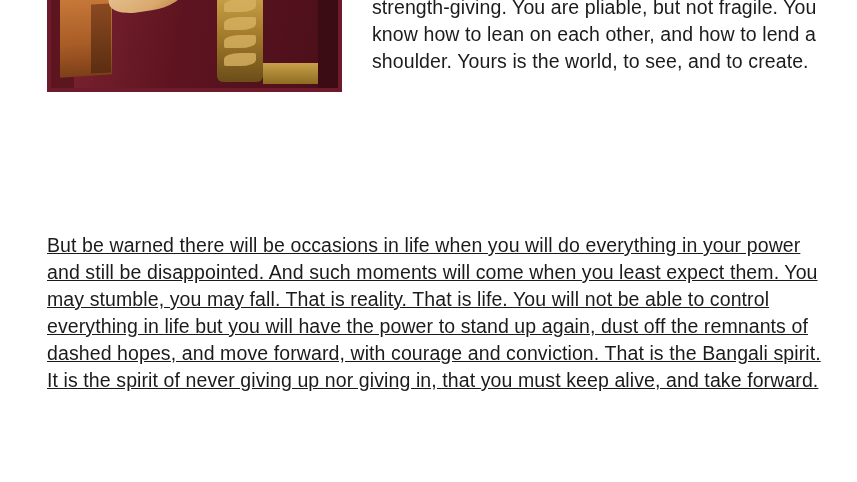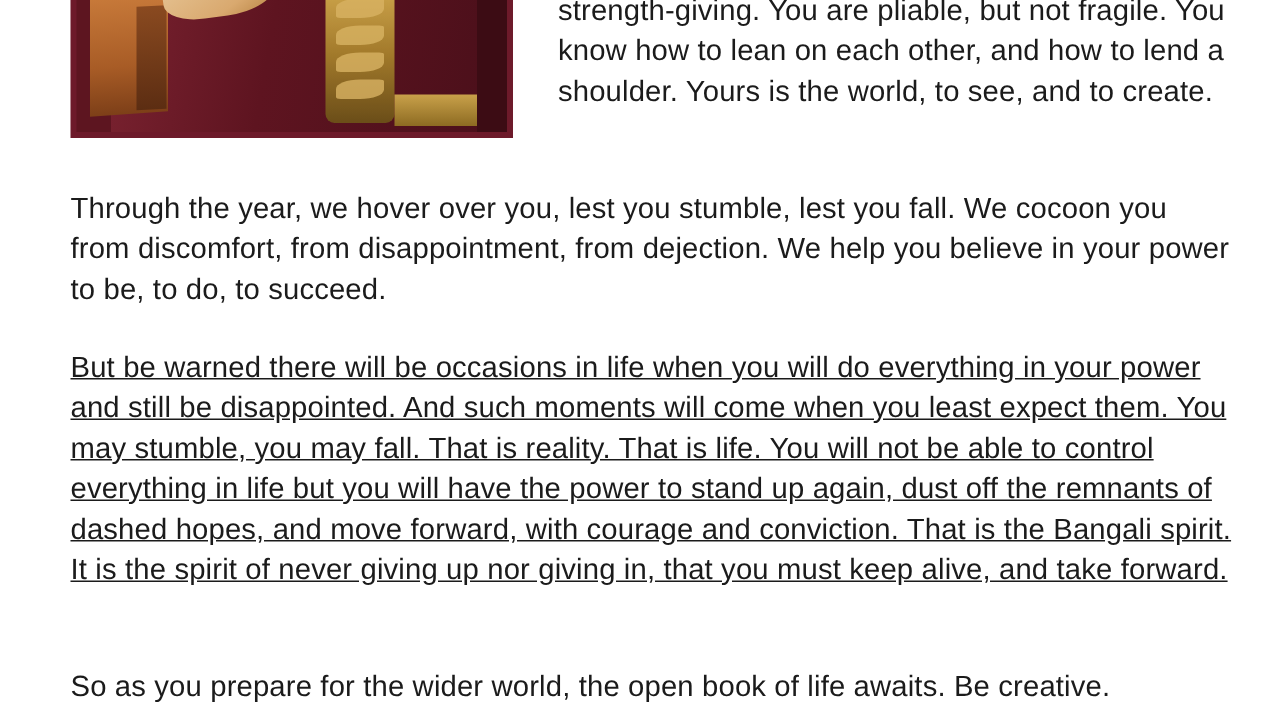--- a/index.html
+++ b/index.html
@@ -164,19 +164,17 @@
         <div class="ornament-leaf" style="top:48%"></div>
         <div class="ornament-leaf" style="top:68%"></div>
       </div>
       <div class="pedestal"></div>
       <div class="dark-right"></div>
     </div>
   </div>
 
   <p class="para para-wrap-right">strength-giving. You are pliable, but not fragile. You know how to lean on each other, and how to lend a shoulder. Yours is the world, to see, and to create.</p>
 
-  <p id="p2" class="para p-body">Through the year, we hover over you, lest you stumble, lest you fall. We cocoon you from discomfort, from disappointment, from dejection. We help you believe in your power to be, to do, to succeed.</p>
 
   <p id="p3" class="para p-body">But be warned there will be occasions in life when you will do everything in your power and still be disappointed.  And such moments will come when you least expect them.  You may stumble, you may fall. That is reality.  That is life. You will not be able to control everything in life but you will have the power to stand up again, dust off the remnants of dashed hopes, and move forward, with courage and conviction. That is the Bangali spirit. It is the spirit of never giving up nor giving in, that you must keep alive, and take forward.</p>
 
-  <p id="p4" class="para p-body">So as you prepare for the wider world, the open book of life awaits. Be creative.</p>
 
 </div>
 
 </body></html>

